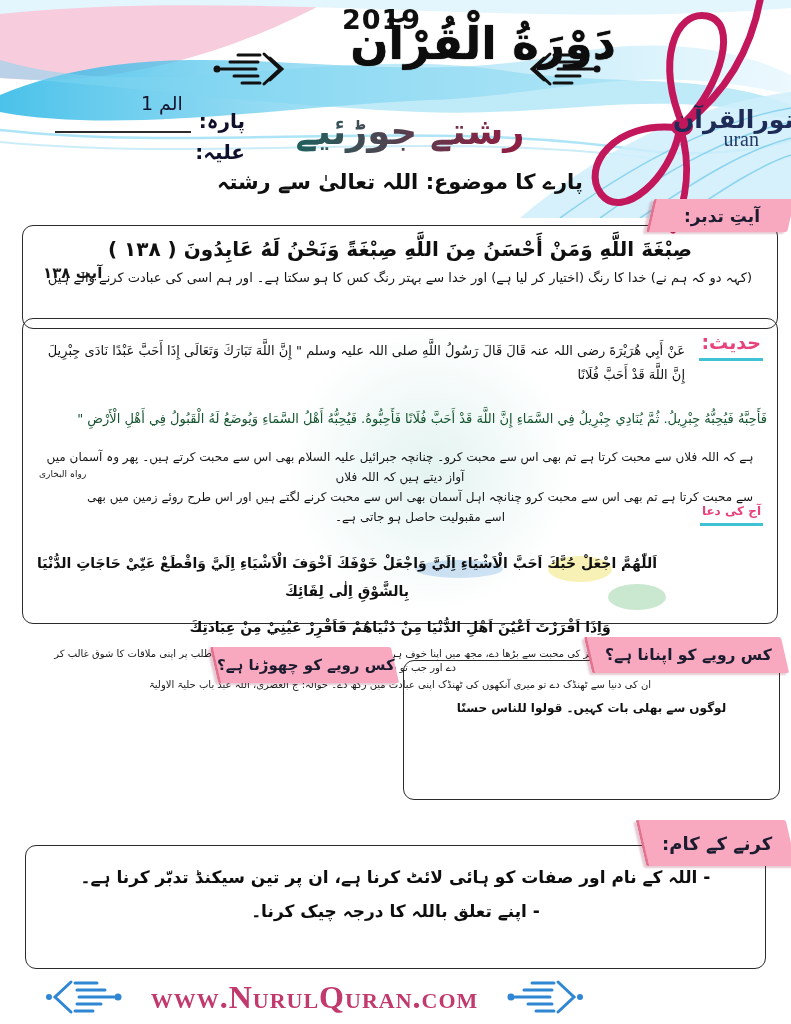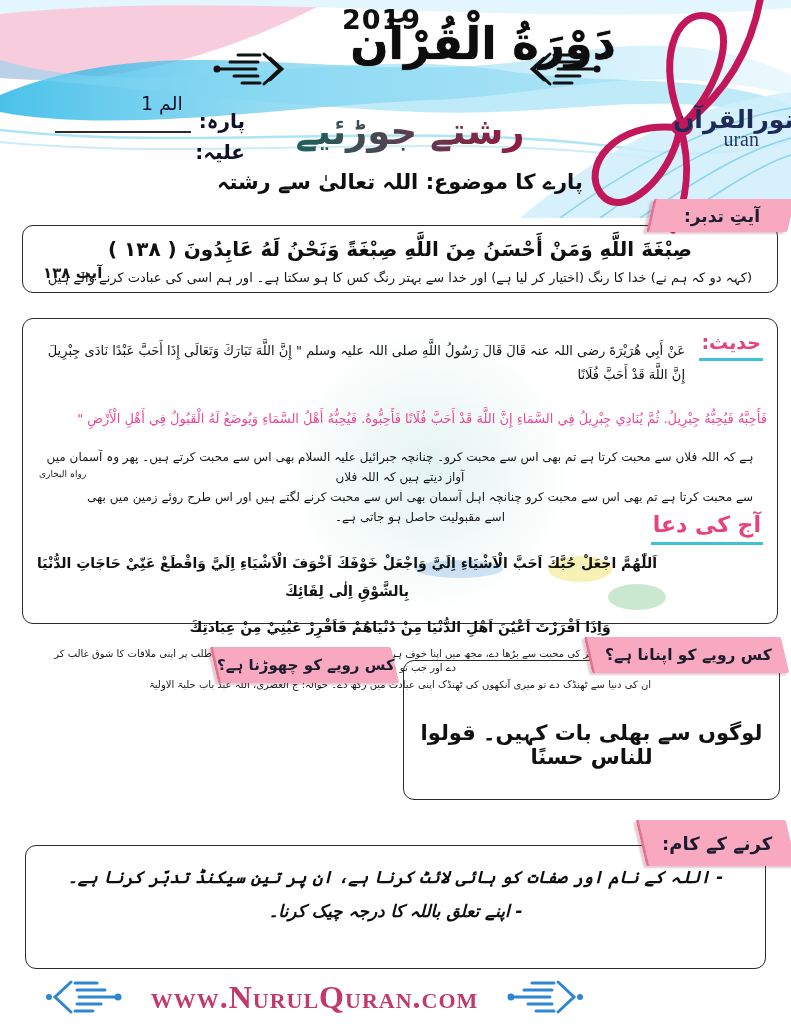--- a/index.html
+++ b/index.html
@@ -42,33 +42,33 @@
   .tab.sk-neg>span{transform:skewX(13deg);}
   .tab.sk-pos>span{transform:skewX(-13deg);}
   .plabel{color:var(--accent-pink);font-weight:700;border-bottom:3px solid var(--teal-underline);
           padding:0 2px 5px 2px;display:inline-block;}
   
   .verse{margin:8px 12px 0 12px;text-align:center;font-size:20px;line-height:30px;font-weight:600;color:#101010;}
   .ayatno{position:absolute;left:20px;top:38px;font-size:15px;font-weight:700;}
   .vtrans{margin:6px 16px 0 16px;text-align:center;font-size:13px;color:#151515;}
   
   .hline1{margin:20px 92px 0 8px;font-size:13px;line-height:24px;text-align:right;color:#101010;}
-  .hline2{margin:20px 10px 16px 8px;font-size:13px;line-height:24px;text-align:right;color:#ec4899;}
+  .hline2{margin:20px 10px 16px 8px;font-size:13px;line-height:24px;text-align:right;color:#14532d;}
   .uline{margin:14px 14px 0 14px;font-size:12px;line-height:20px;text-align:center;color:#161616;}
   .uline+.uline{margin-top:0;}
   .hsource{position:absolute;left:16px;top:150px;font-size:9px;color:#222;}
-  .dualabel{position:absolute;right:14px;top:193px;font-size:22px;}
+  .dualabel{position:absolute;right:14px;top:185px;font-size:12px;}
   .dline1{margin:22px 118px 0 12px;font-size:14px;line-height:28px;text-align:center;font-weight:600;color:#101010;}
   .dline2{margin:8px 12px 0 12px;font-size:14px;line-height:28px;text-align:center;font-weight:600;color:#101010;}
   .duline{margin:6px 26px 0 26px;font-size:10px;line-height:14px;text-align:center;color:#1a1a1a;}
   .duline+.duline{margin-top:3px;}
   
   .answer{text-align:center;font-size:16px;font-weight:600;color:#101010;}
   
-  .task{text-align:center;font-size:17px;font-weight:600;color:#0e0e0e;line-height:30px;font-style:italic;}
+  .task{text-align:center;font-size:17px;font-weight:600;color:#0e0e0e;line-height:30px;}
   
   .footer{position:absolute;left:0;top:976px;width:629px;display:flex;align-items:center;justify-content:center;
           gap:28px;z-index:2;}
   .url{font-family:"Liberation Serif",serif;font-variant:small-caps;font-weight:600;font-size:32px;
        color:var(--url-color);letter-spacing:1px;}
   
   .wm{position:absolute;z-index:1;border-radius:50%;}
 </style>
 </head>
 <body>
@@ -152,21 +152,21 @@
   <div class="field" dir="rtl" style="right:546px;top:140px;">
     <span class="flabel">علیہ:</span>
   </div>
 
   <div class="subtitle" dir="rtl">رشتے جوڑئیے</div>
   <div class="topic" dir="rtl">پارے کا موضوع: اللہ تعالیٰ سے رشتہ</div>
 
   <div class="tab sk-neg" style="left:650px;top:199px;width:138px;height:33px;">
     <span dir="rtl" style="font-size:17px;">آیتِ تدبر:</span>
   </div>
-  <div class="box" style="left:22px;top:225px;width:756px;height:68px;">
+  <div class="box" style="left:22px;top:225px;width:756px;height:104px;">
     <div class="verse" dir="rtl">صِبْغَةَ اللَّهِ وَمَنْ أَحْسَنُ مِنَ اللَّهِ صِبْغَةً وَنَحْنُ لَهُ عَابِدُونَ ( ١٣٨ )</div>
     <div class="ayatno" dir="rtl">آیت ۱۳۸</div>
     <div class="vtrans" dir="rtl">(کہہ دو کہ ہم نے) خدا کا رنگ (اختیار کر لیا ہے) اور خدا سے بہتر رنگ کس کا ہو سکتا ہے۔ اور ہم اسی کی عبادت کرنے والے ہیں</div>
   </div>
 
   <div class="box" style="left:22px;top:318px;width:756px;height:306px;">
     <div class="plabel" style="position:absolute;right:14px;top:12px;font-size:19px;" dir="rtl">حدیث:</div>
     <div class="hline1" dir="rtl">عَنْ أَبِي هُرَيْرَةَ رضی اللہ عنہ قَالَ قَالَ رَسُولُ اللَّهِ صلی اللہ علیہ وسلم " إِنَّ اللَّهَ تَبَارَكَ وَتَعَالَى إِذَا أَحَبَّ عَبْدًا نَادَى جِبْرِيلَ إِنَّ اللَّهَ قَدْ أَحَبَّ فُلَانًا</div>
     <div class="hline2" dir="rtl">فَأَحِبَّهُ فَيُحِبُّهُ جِبْرِيلُ. ثُمَّ يُنَادِي جِبْرِيلُ فِي السَّمَاءِ إِنَّ اللَّهَ قَدْ أَحَبَّ فُلَانًا فَأَحِبُّوهُ. فَيُحِبُّهُ أَهْلُ السَّمَاءِ وَيُوضَعُ لَهُ الْقَبُولُ فِي أَهْلِ الْأَرْضِ "</div>
     <div class="uline" dir="rtl">ہے کہ اللہ فلاں سے محبت کرتا ہے تم بھی اس سے محبت کرو۔ چنانچہ جبرائیل علیہ السلام بھی اس سے محبت کرتے ہیں۔ پھر وہ آسمان میں آواز دیتے ہیں کہ اللہ فلاں</div>
@@ -181,21 +181,21 @@
   </div>
 
   <div class="tab sk-pos" style="left:214px;top:647px;width:178px;height:36px;">
     <span dir="rtl" style="font-size:15px;">کس رویے کو چھوڑنا ہے؟</span>
   </div>
 
   <div class="tab sk-pos" style="left:588px;top:637px;width:194px;height:36px;">
     <span dir="rtl" style="font-size:15.5px;">کس رویے کو اپنانا ہے؟</span>
   </div>
   <div class="box" style="left:403px;top:660px;width:377px;height:140px;">
-    <div class="answer" dir="rtl" style="margin-top:60px;font-size:21px;">لوگوں سے بھلی بات کہیں۔ قولوا للناس حسنًا</div>
+    <div class="answer" dir="rtl" style="margin-top:40px;font-size:12px;">لوگوں سے بھلی بات کہیں۔ قولوا للناس حسنًا</div>
   </div>
 
   <div class="tab sk-pos" style="left:641px;top:820px;width:147px;height:46px;">
     <span dir="rtl" style="font-size:18px;">کرنے کے کام:</span>
   </div>
   <div class="box" style="left:25px;top:845px;width:741px;height:124px;">
     <div class="task" dir="rtl" style="margin-top:16px;">- اللہ کے نام اور صفات کو ہائی لائٹ کرنا ہے، ان پر تین سیکنڈ تدبّر کرنا ہے۔</div>
     <div class="task" dir="rtl" style="margin-top:4px;">- اپنے تعلق باللہ کا درجہ چیک کرنا۔</div>
   </div>
 

